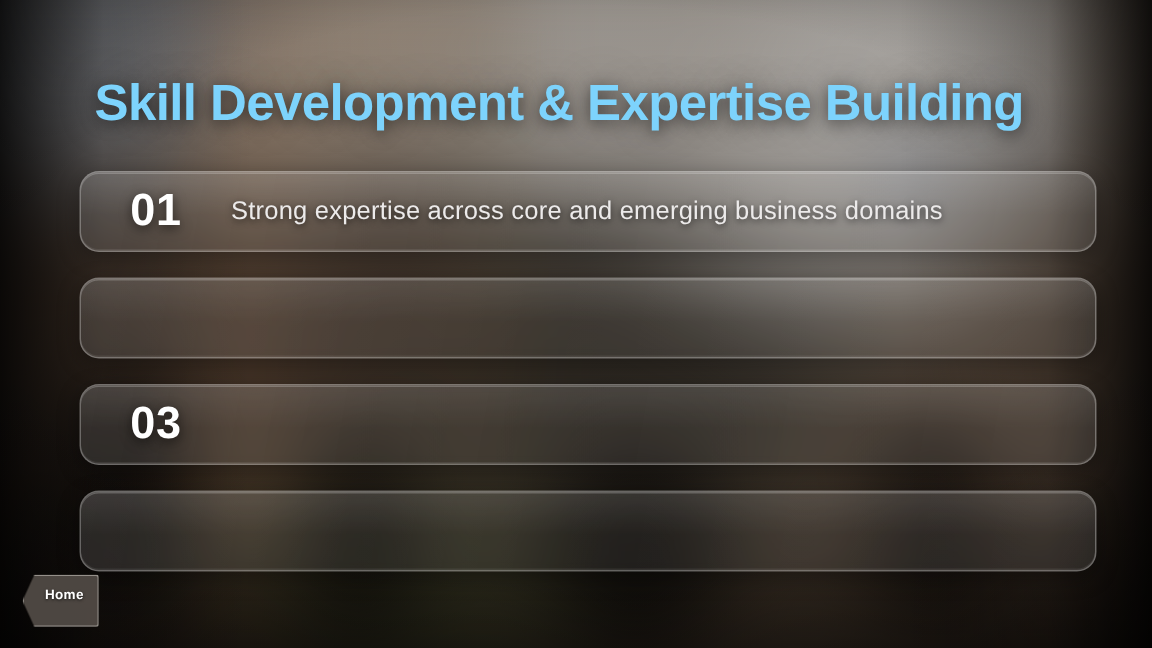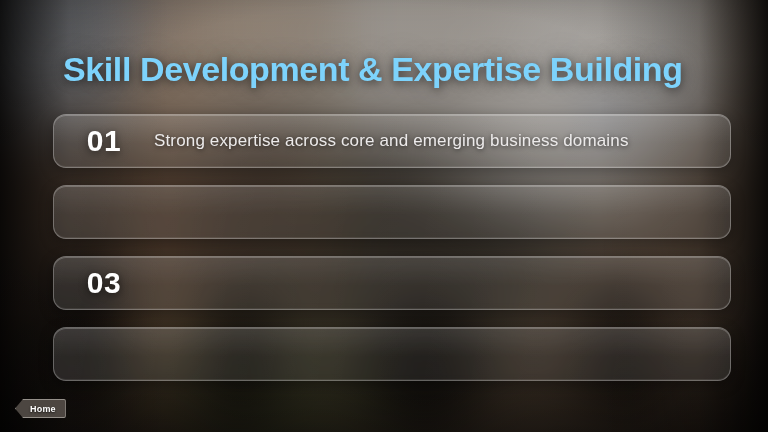--- a/index.html
+++ b/index.html
@@ -134,23 +134,23 @@
     text-shadow: 0 1px 5px rgba(0,0,0,.65);
     z-index: 1;
   }
 
   
   .home-tag {
     position: absolute;
     left: 15px;
     bottom: 14px;
     height: 17px;
-    padding: 0 9px 0 14px;
+    padding: 0 9px 16px 14px;
     display: flex;
-    align-items: center;
+    align-items: flex-end;
     background: rgba(82,76,70,.92);
     border: 1px solid rgba(210,205,198,.55);
     border-radius: 2px;
     clip-path: polygon(0% 50%, 8px 0%, 100% 0%, 100% 100%, 8px 100%);
     box-shadow: 0 1px 3px rgba(0,0,0,.6);
   }
   .home-tag span {
     font-size: 9px;
     font-weight: 700;
     color: #ffffff;

